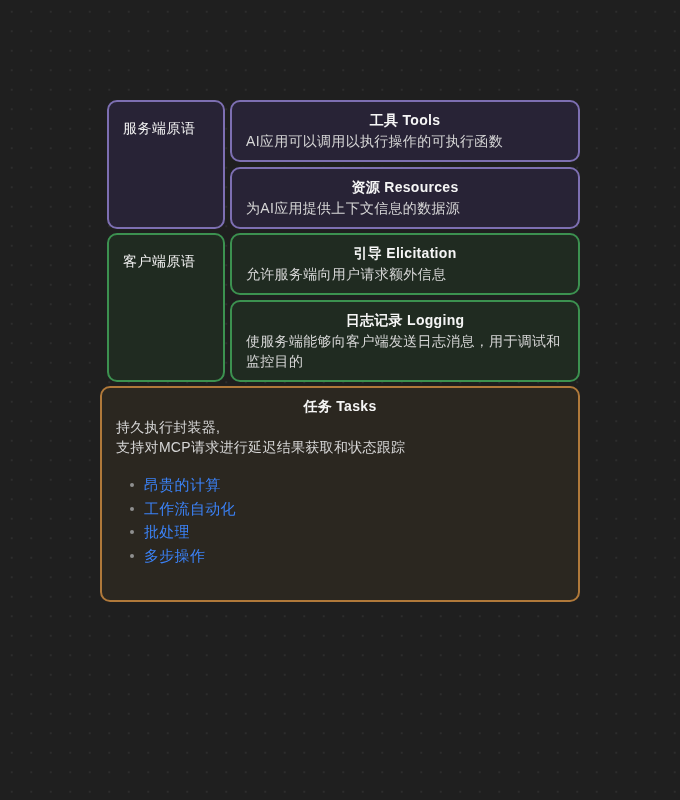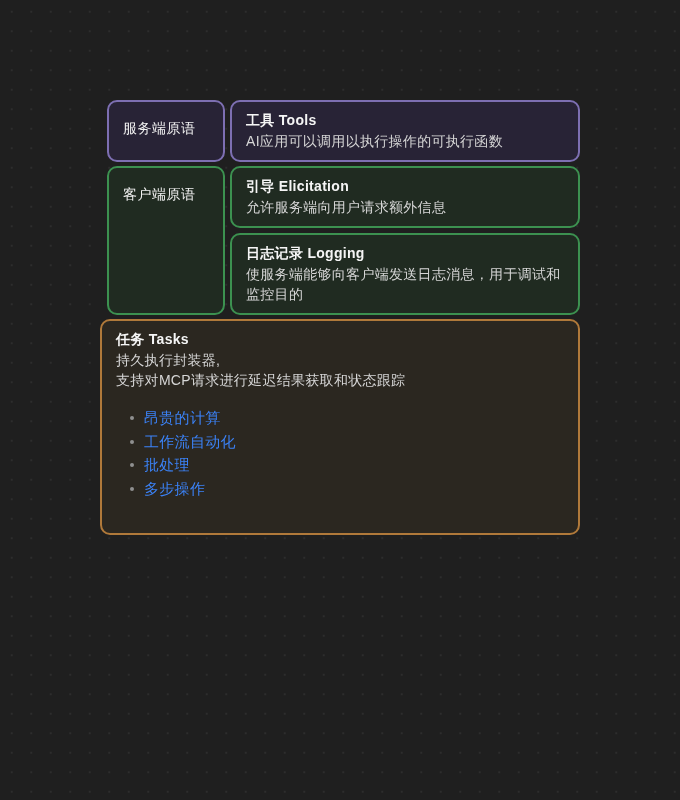--- a/index.html
+++ b/index.html
@@ -56,20 +56,21 @@
     background: var(--fill);
     border-radius: 10px;
     padding: 8px 14px 9px 14px;
   }
   .card-title {
     font-weight: bold;
     font-size: 14px;
     line-height: 21px;
     color: #f5f5f5;
     letter-spacing: 0.3px;
+    text-align: center;
   }
   .card-desc {
     font-size: 14px;
     line-height: 20px;
     color: #d6d6d6;
     letter-spacing: 0.3px;
   }
   .bullets {
     list-style: none;
     margin: 16px 0 0 0;
@@ -104,20 +105,27 @@
     </div>
     <div class="cards">
   <div class="card">
     <div class="card-title">工具 Tools</div>
     <div class="card-desc">
             <div>AI应用可以调用以执行操作的可执行函数</div>
           </div>
 
   </div>
 
+  <div class="card">
+    <div class="card-title">资源 Resources</div>
+    <div class="card-desc">
+            <div>为AI应用提供上下文信息的数据源</div>
+          </div>
+
+  </div>
 
 </div>
   </div>
 
   <div class="section section-client" style="--accent: #3c9150; --fill: #202b21;">
     <div class="label-box">
       <span>客户端原语</span>
     </div>
     <div class="cards">
 

